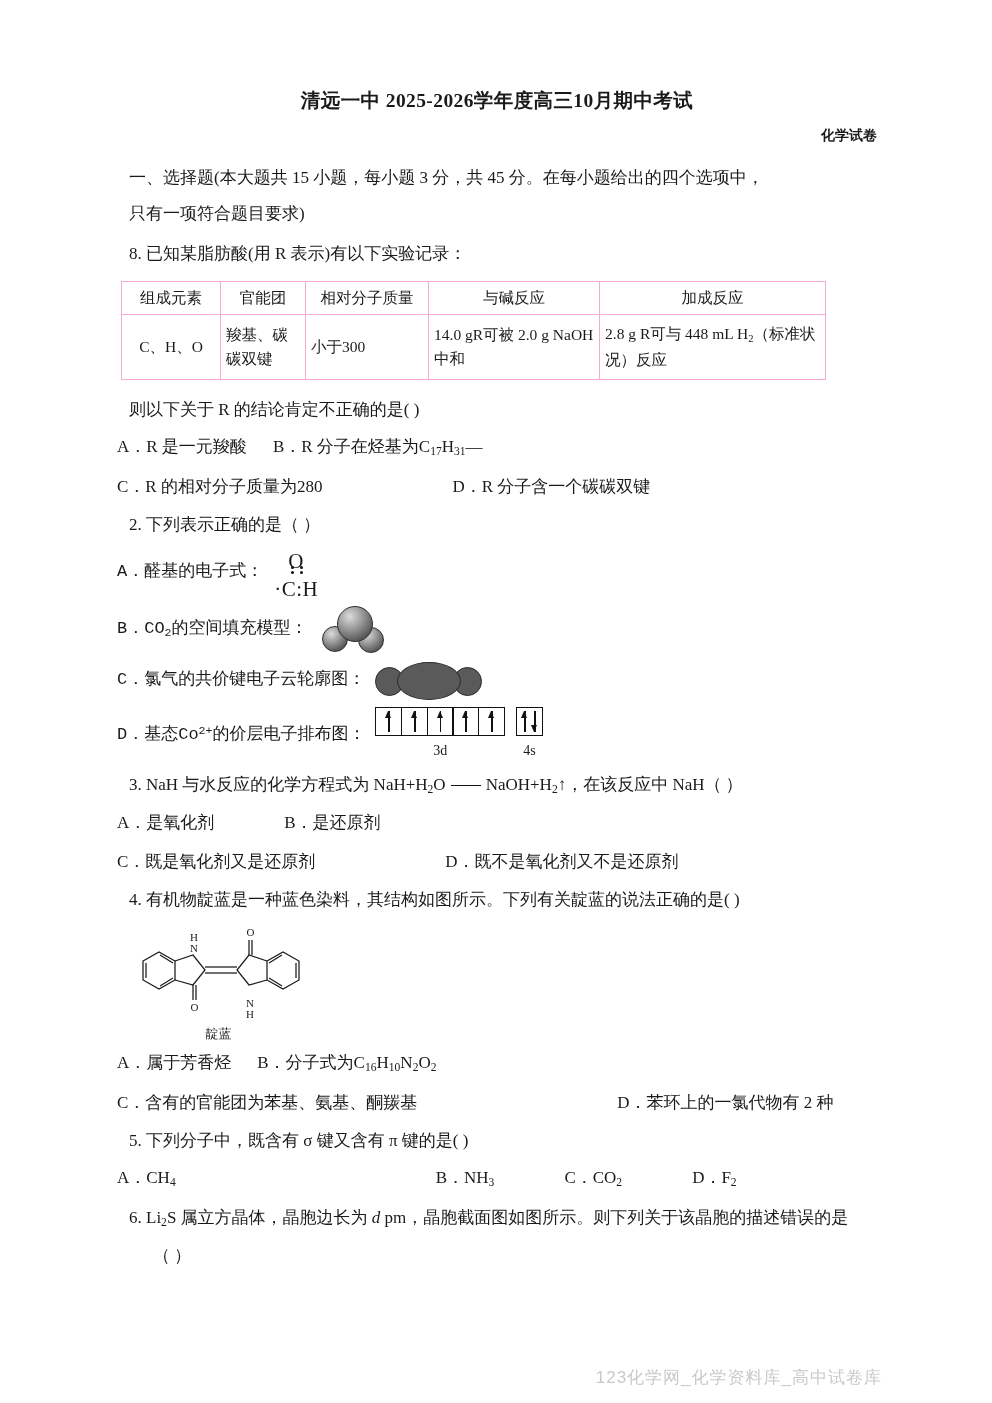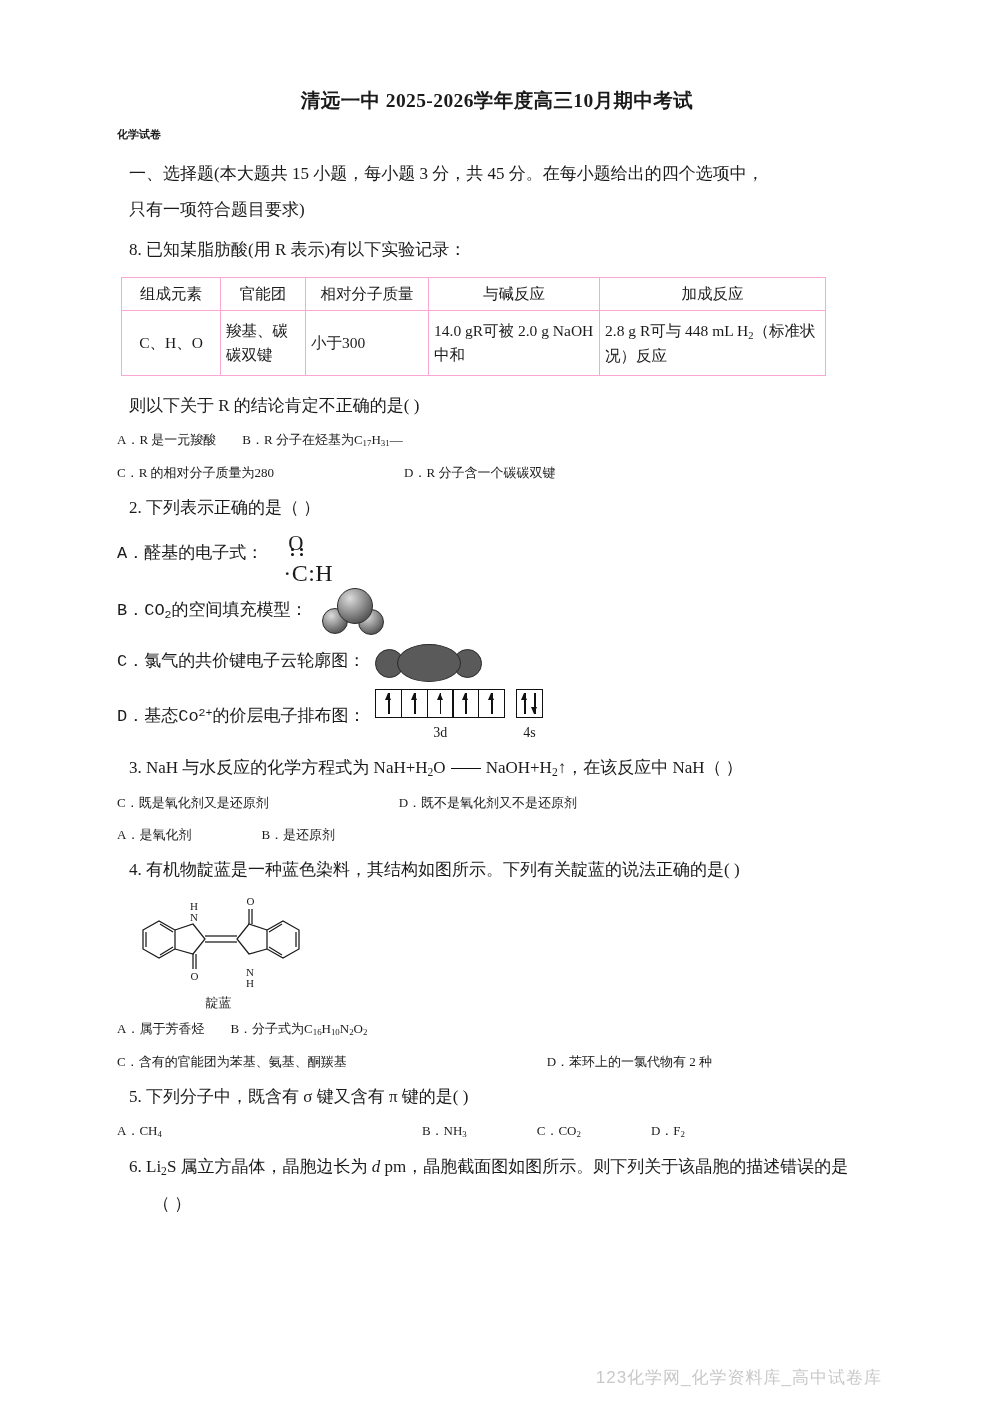--- a/index.html
+++ b/index.html
@@ -32,41 +32,41 @@
   
   .doc-title {
     text-align: center;
     font-weight: bold;
     font-size: 19.5px;
     letter-spacing: 0.4px;
     margin: 0 0 14px 0;
     line-height: 1.3;
   }
   .doc-subtitle {
-    text-align: left;
+    text-align: right;
     font-weight: bold;
-    font-size: 11px;
+    font-size: 14px;
     margin: 8px 0 18px 0;
     line-height: 1.3;
   }
 
   
   p.line {
     margin: 0 0 12px 12px;
     font-size: 17px;
     line-height: 1.62;
     text-align: justify;
   }
   p.tight { margin-bottom: 9px; }
   .section-intro { margin-bottom: 14px; }
 
   .q { margin-top: 14px; }
   .opts {
     position: relative;
-    font-size: 13px;
+    font-size: 17px;
     line-height: 1.62;
     margin: 0 0 11px 0;
   }
   .opt { display: inline-block; }
   .gap-sm { display: inline-block; width: 26px; }
   .gap-md { display: inline-block; width: 70px; }
   .gap-lg { display: inline-block; width: 130px; }
 
   sub { font-size: 0.68em; vertical-align: -0.28em; }
   sup { font-size: 0.68em; vertical-align: 0.42em; }
@@ -114,21 +114,21 @@
     font-family: "Liberation Serif", serif;
   }
   .edot .o { position: absolute; left: 17px; top: -4px; font-size: 21px; }
   .edot .dots { position: absolute; left: 20px; top: 17px; }
   .edot .dots b {
     display: block; width: 3px; height: 3px; border-radius: 50%;
     background: #111; margin: 2px 0;
   }
   .edot .dots .pair { display: flex; gap: 6px; }
   .edot .dots .pair b { margin: 1px 0; }
-  .edot .ch { position: absolute; left: 12px; top: 24px; font-size: 24px; letter-spacing: 0.5px; }
+  .edot .ch { position: absolute; left: 3px; top: 24px; font-size: 21px; letter-spacing: 0.5px; }
 
   
   .spacefill { position: relative; width: 72px; height: 48px; margin-left: 10px; }
   .sphere {
     position: absolute; border-radius: 50%;
     background: radial-gradient(circle at 35% 28%, #dcdcdc 0%, #9a9a9a 38%, #5e5e5e 72%, #343434 100%);
     border: 1px solid #2b2b2b;
   }
   .sphere.big { width: 34px; height: 34px; left: 19px; top: 1px; z-index: 2; }
   .sphere.sm1 { width: 24px; height: 24px; left: 4px;  top: 21px; z-index: 1; }
@@ -339,24 +339,24 @@
               </span>
           </span>
           <span class="orb-lbl">4s</span>
         </span>
       </span>
     </div>
 
     <p class="line tight q"><span>3. NaH 与水反应的化学方程式为 NaH+H</span><sub>2</sub><span>O</span><span style="display:inline-block;width:30px;border-bottom:1.6px solid #111;vertical-align:4px;margin:0 5px;"></span><span>NaOH+H</span><sub>2</sub><span>↑，在该反应中 NaH（        ）</span></p>
 
     <div class="opts">
+      <span class="opt">A．是氧化剂</span><span class="gap-md"></span><span class="opt">B．是还原剂</span>
+    </div>
+    <div class="opts">
       <span class="opt">C．既是氧化剂又是还原剂</span><span class="gap-lg"></span><span class="opt">D．既不是氧化剂又不是还原剂</span>
-    </div>
-    <div class="opts">
-      <span class="opt">A．是氧化剂</span><span class="gap-md"></span><span class="opt">B．是还原剂</span>
     </div>
 
     <p class="line tight q">4. 有机物靛蓝是一种蓝色染料，其结构如图所示。下列有关靛蓝的说法正确的是(        )</p>
 
     <div class="indigo-wrap">
       <svg width="180" height="100" viewBox="0 0 180 100">
         <g fill="none" stroke="#1a1a1a" stroke-width="1.25">
 
           <polygon points="12,38 28,29 44,38 44,57 28,66 12,57"></polygon>
           <line x1="15" y1="40" x2="15" y2="55"></line>

